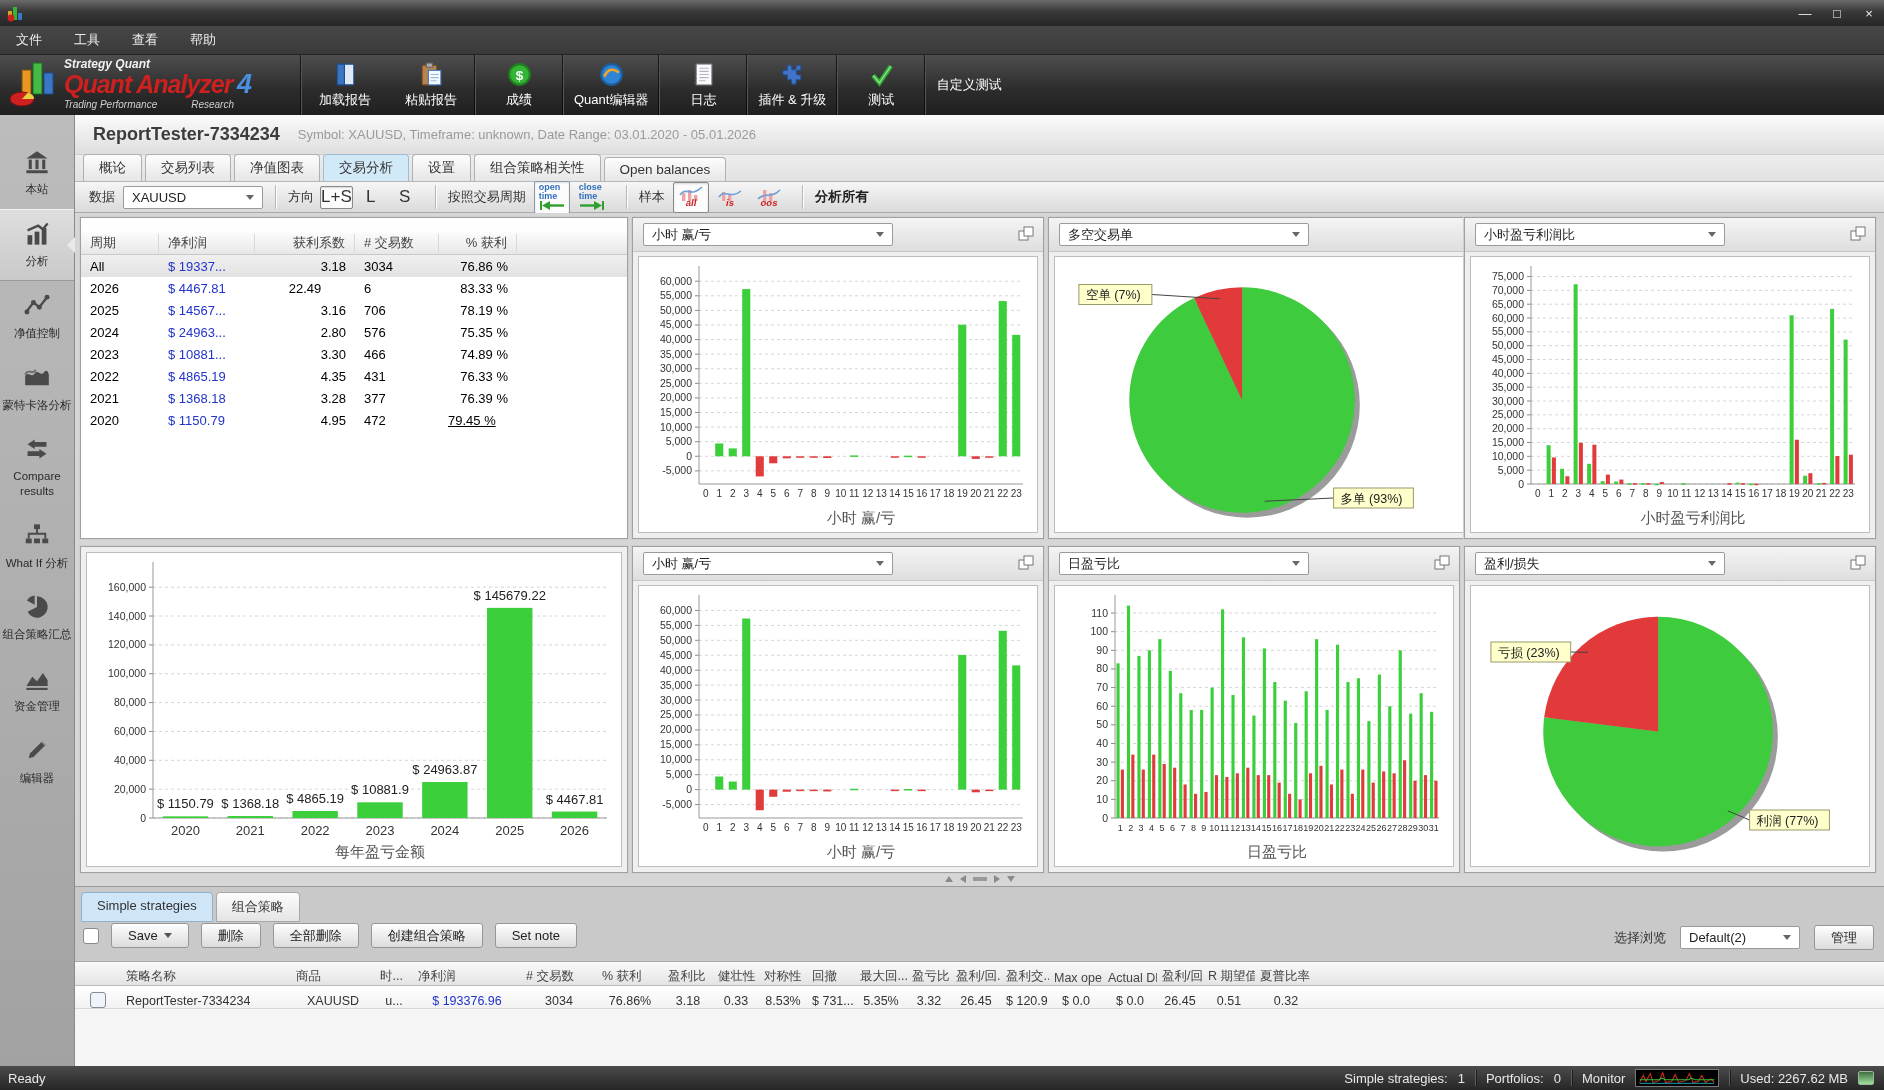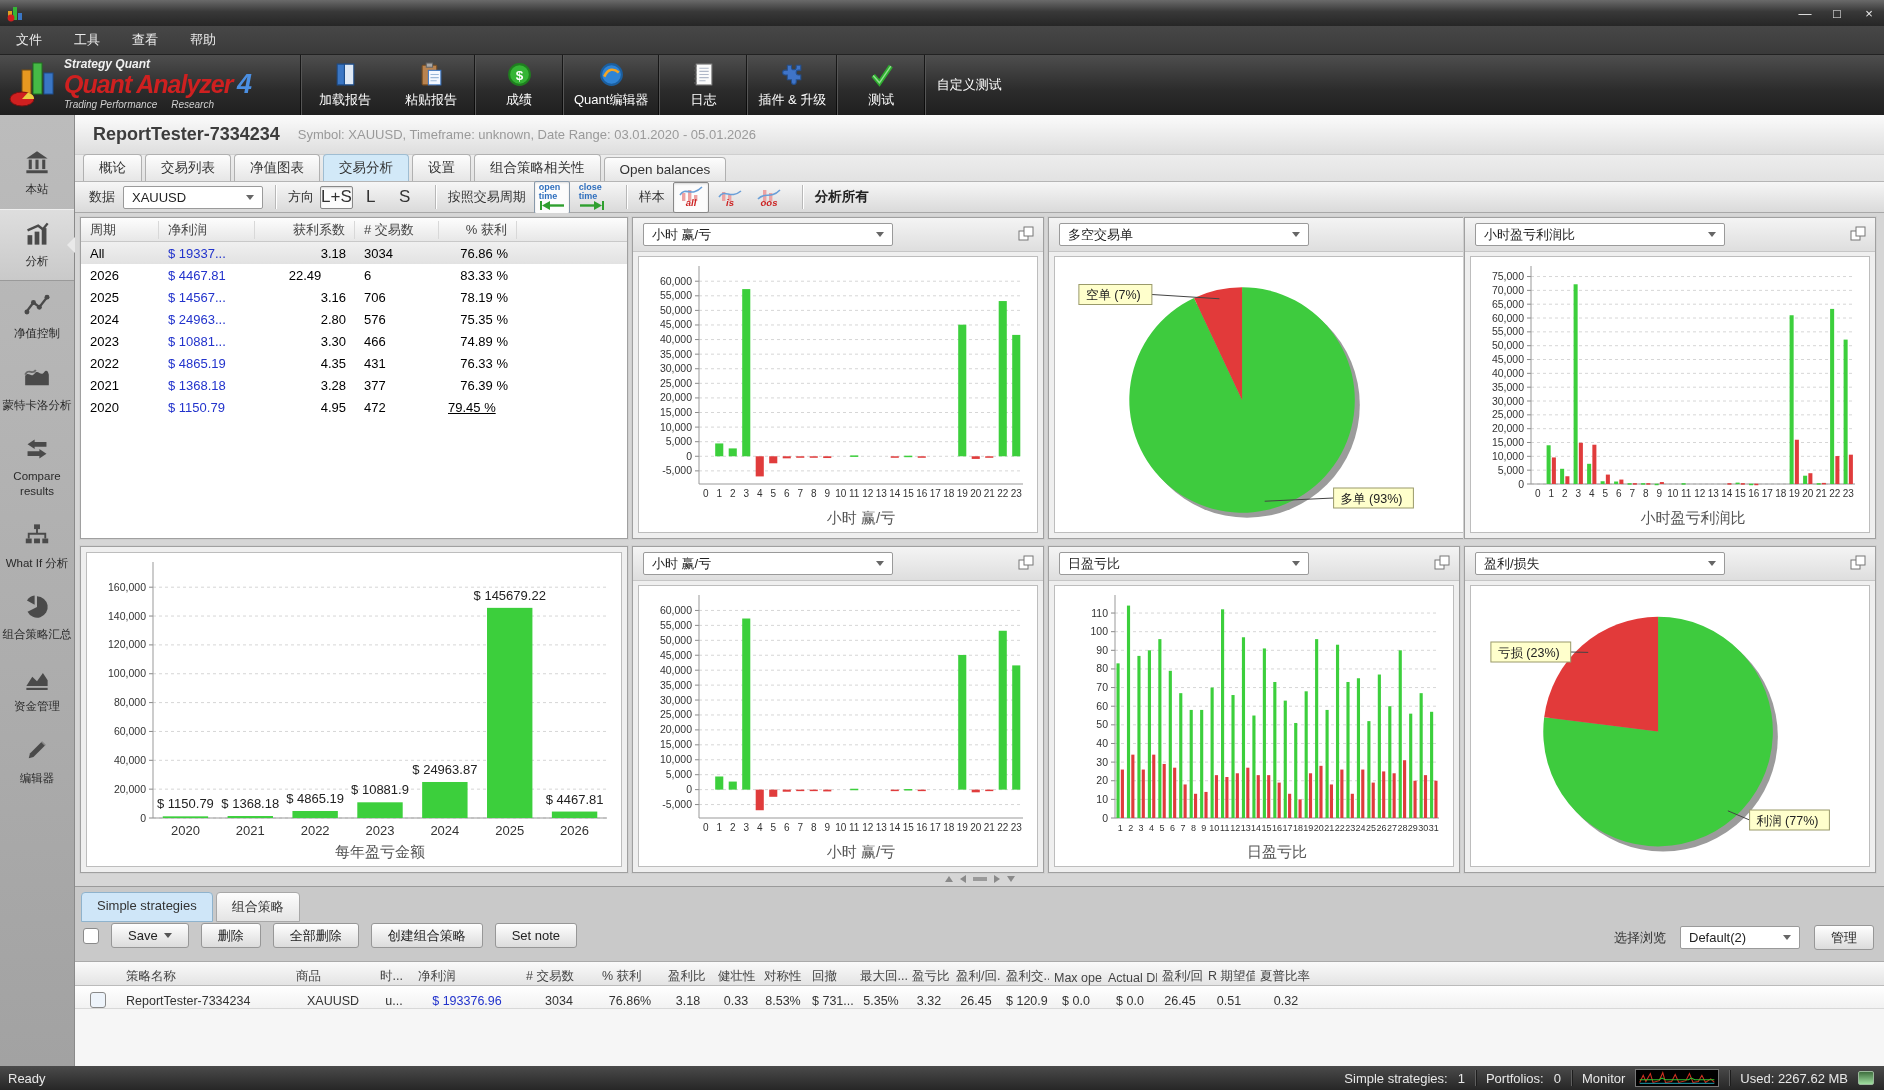--- a/index.html
+++ b/index.html
@@ -19,21 +19,21 @@
   .menu-item{padding:0 16px;height:100%;display:flex;align-items:center;}
   
   #toolbar{position:absolute;left:0;top:55px;width:1884px;height:60px;background:linear-gradient(#4e4e4e,#2b2b2b 60%,#1f1f1f);
     display:flex;align-items:flex-start;color:#fff;}
   #logo{display:flex;align-items:center;width:300px;padding-left:8px;}
   #logo .logomark{width:52px;height:50px;}
   #logo .brand{margin-left:4px;line-height:1;}
   .brand-top{font-size:12px;font-weight:bold;font-style:italic;color:#f0f0f0;}
   .brand-main{font-size:25px;font-weight:bold;font-style:italic;color:#cf2020;letter-spacing:-1px;}
   .brand-num{font-size:27px;font-weight:bold;font-style:italic;color:#4b8fe2;}
-  .brand-sub{font-size:10px;font-style:italic;color:#cfcfcf;display:flex;gap:14px;margin-top:2px;}
+  .brand-sub{font-size:10px;font-style:italic;color:#cfcfcf;display:flex;gap:34px;margin-top:2px;}
   #toolbar-buttons{display:flex;align-items:stretch;height:100%;}
   .tbtn{min-width:86px;padding:4px 10px;display:flex;flex-direction:column;align-items:center;justify-content:center;gap:3px;}
   .tbtn-plain{justify-content:center;}
   .tbicon{width:27px;height:27px;}
   .tbicon svg{width:27px;height:27px;}
   .tblabel{font-size:13px;color:#fff;white-space:nowrap;}
   .tsep{width:2px;height:100%;background:linear-gradient(#1a1a1a,#090909);border-right:1px solid #555;}
   
   #sidebar{position:absolute;left:0;top:115px;width:75px;height:951px;
     background:linear-gradient(to bottom,#bcbcbc,#a2a2a2);border-right:1px solid #8a8a8a;
@@ -76,21 +76,21 @@
   .panel .phead{position:absolute;left:0;top:0;right:0;height:34px;background:linear-gradient(#f4f4f4,#dedede);border-bottom:1px solid #c6c6c6;}
   .panel .phead .combo{position:absolute;left:10px;top:5px;width:250px;}
   .copyicon{position:absolute;right:7px;top:6px;width:20px;height:20px;}
   .pbody{position:absolute;left:5px;right:5px;bottom:5px;background:#fff;border:1px solid #bdbdbd;}
   .pbody.with-head{top:38px;}
   .pbody.no-head{top:5px;}
   .chart-host{position:absolute;left:0;top:0;right:0;bottom:0;}
   
   #period-table{position:absolute;left:0;top:0;right:0;bottom:0;background:#fff;font-size:13px;}
   .prow{display:flex;height:22px;align-items:center;}
-  .prow.head{height:24px;background:linear-gradient(#fdfdfd,#e7e7e7);border-bottom:1px solid #c9c9c9;color:#444;}
+  .prow.head{height:24px;background:linear-gradient(#fdfdfd,#e7e7e7);border-bottom:1px solid #c9c9c9;color:#444;margin-top:13px;}
   .prow.head .pcell{border-right:1px solid #d8d8d8;font-size:13px;}
   .prow.sel{background:linear-gradient(#f0f0f0,#e2e2e2);}
   .pcell{padding:0 9px;overflow:hidden;white-space:nowrap;}
   .pcell.blue{color:#2233cc;}
   
   #pager{position:absolute;left:0;right:0;top:660px;height:12px;display:flex;align-items:center;justify-content:center;gap:7px;}
   #pager i{display:block;}
   .tri-up{width:0;height:0;border-left:4px solid transparent;border-right:4px solid transparent;border-bottom:6px solid #8a8a8a;}
   .tri-dn{width:0;height:0;border-left:4px solid transparent;border-right:4px solid transparent;border-top:6px solid #8a8a8a;}
   .tri-lf{width:0;height:0;border-top:4px solid transparent;border-bottom:4px solid transparent;border-right:6px solid #8a8a8a;}

